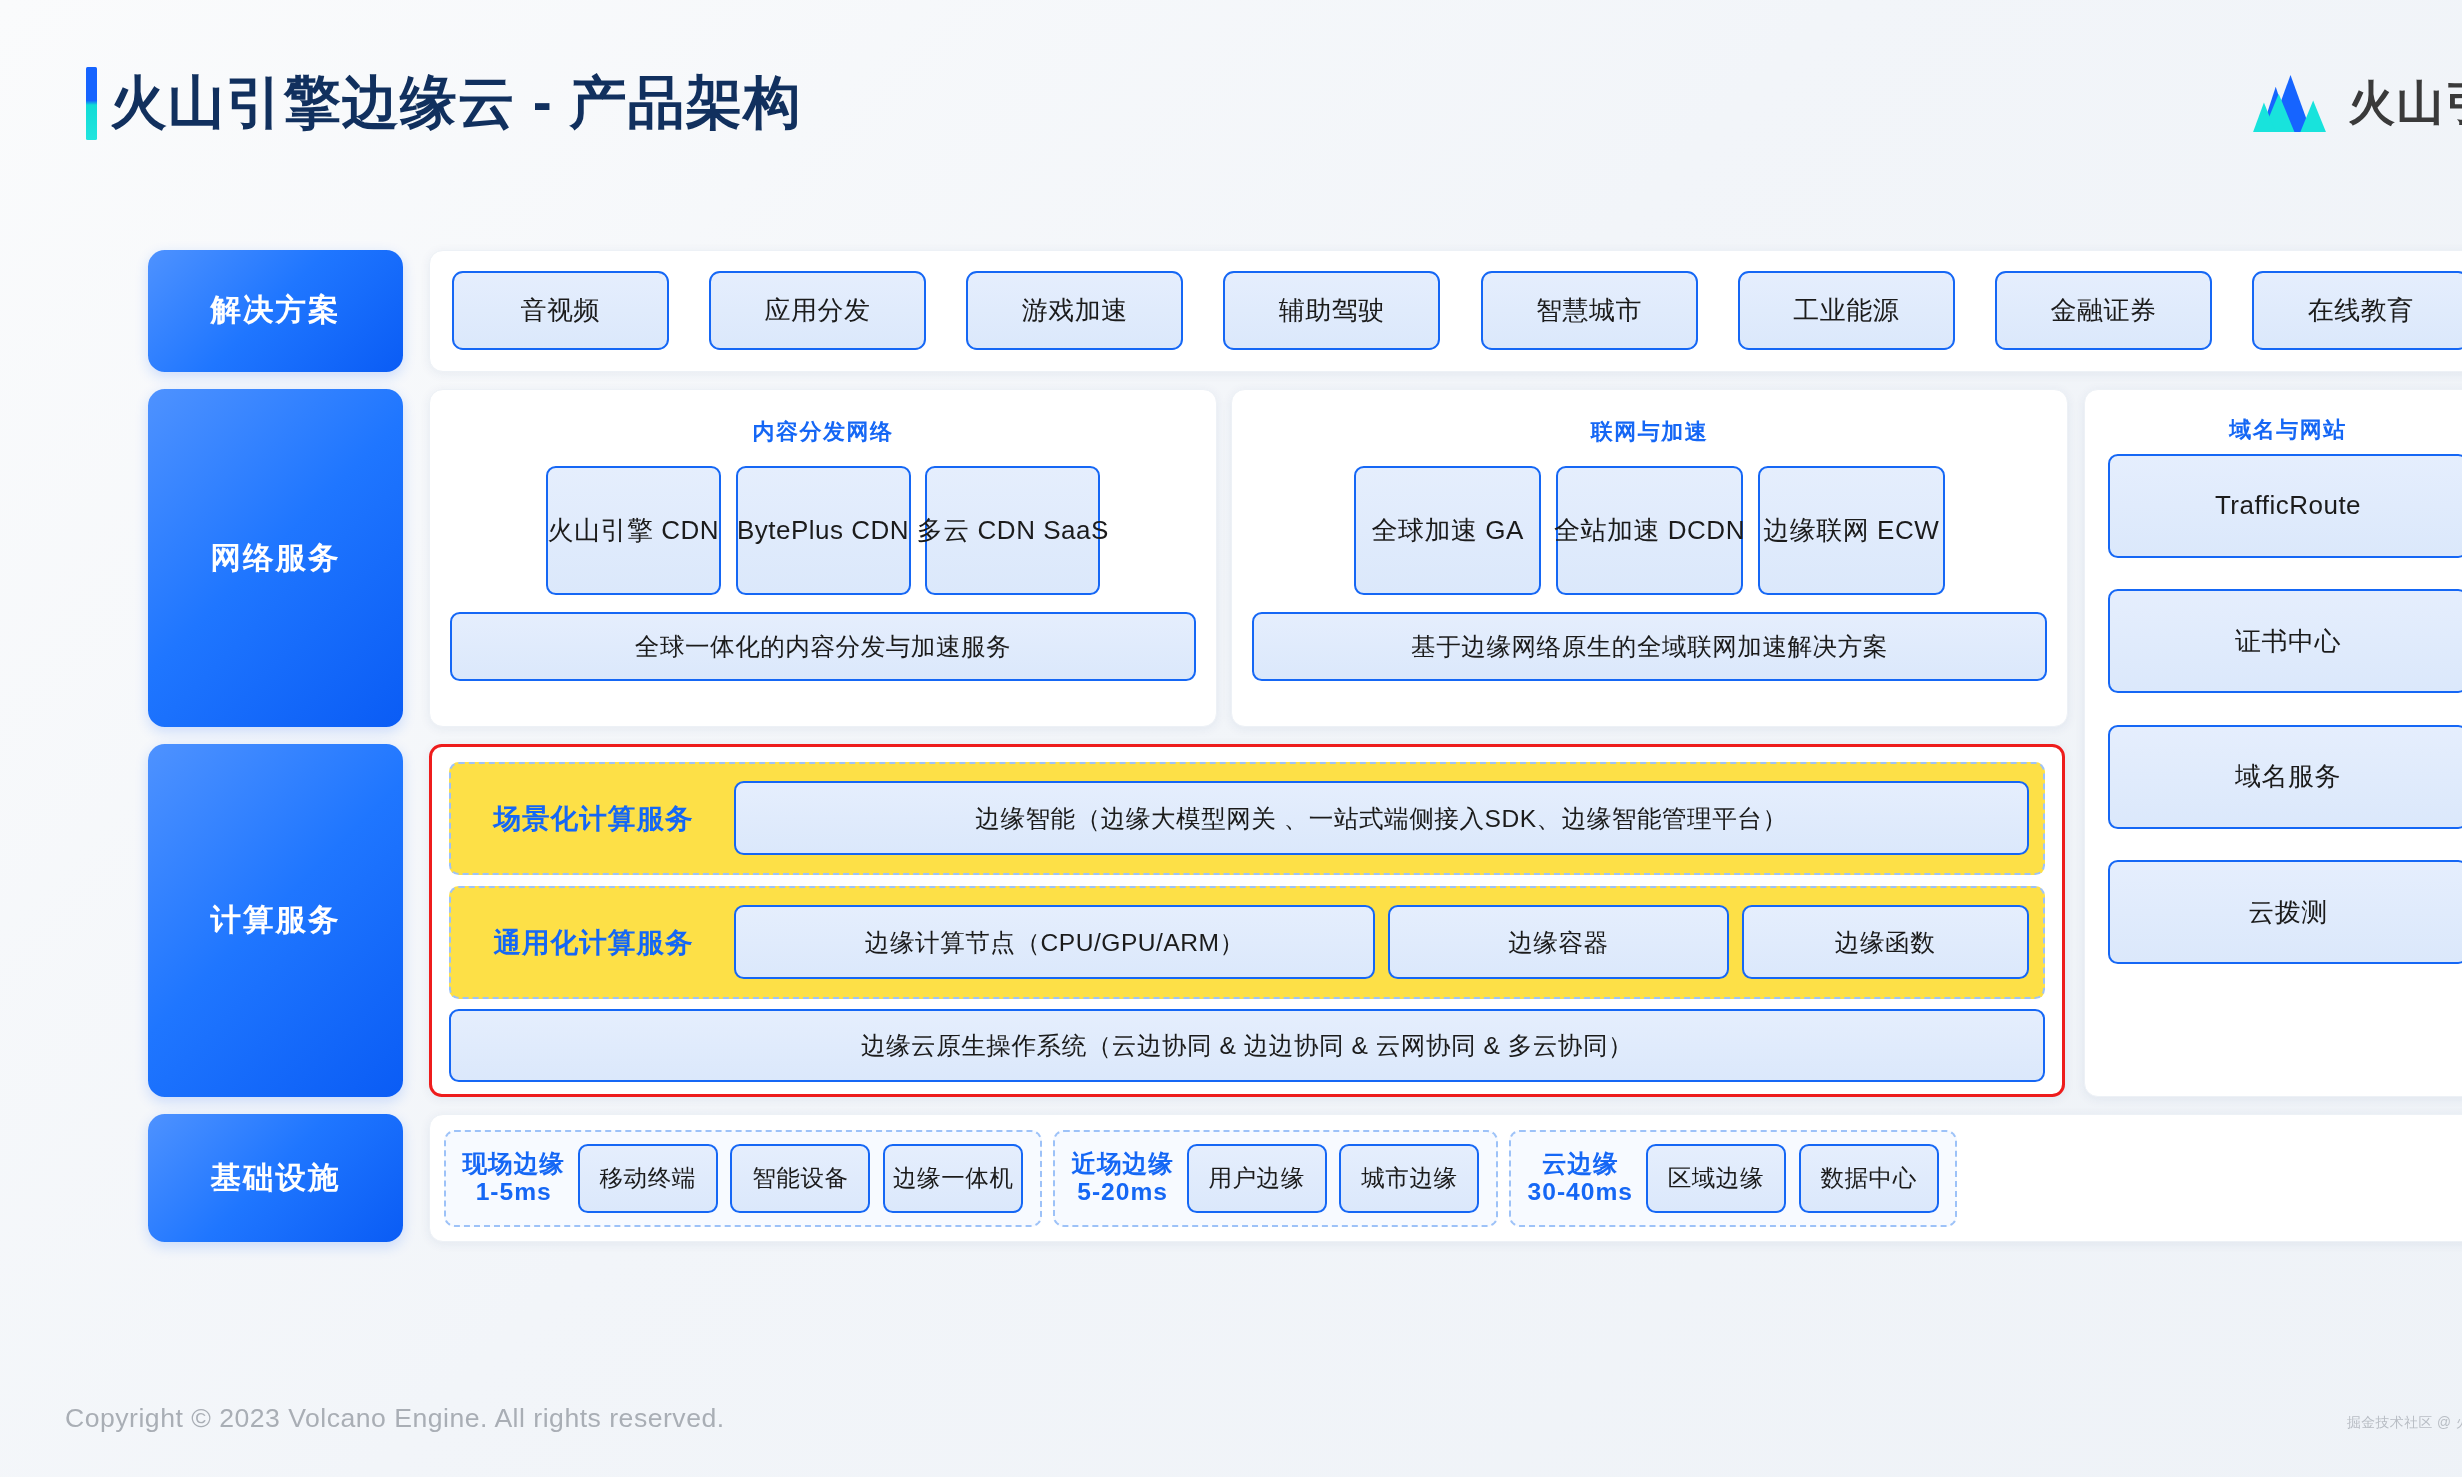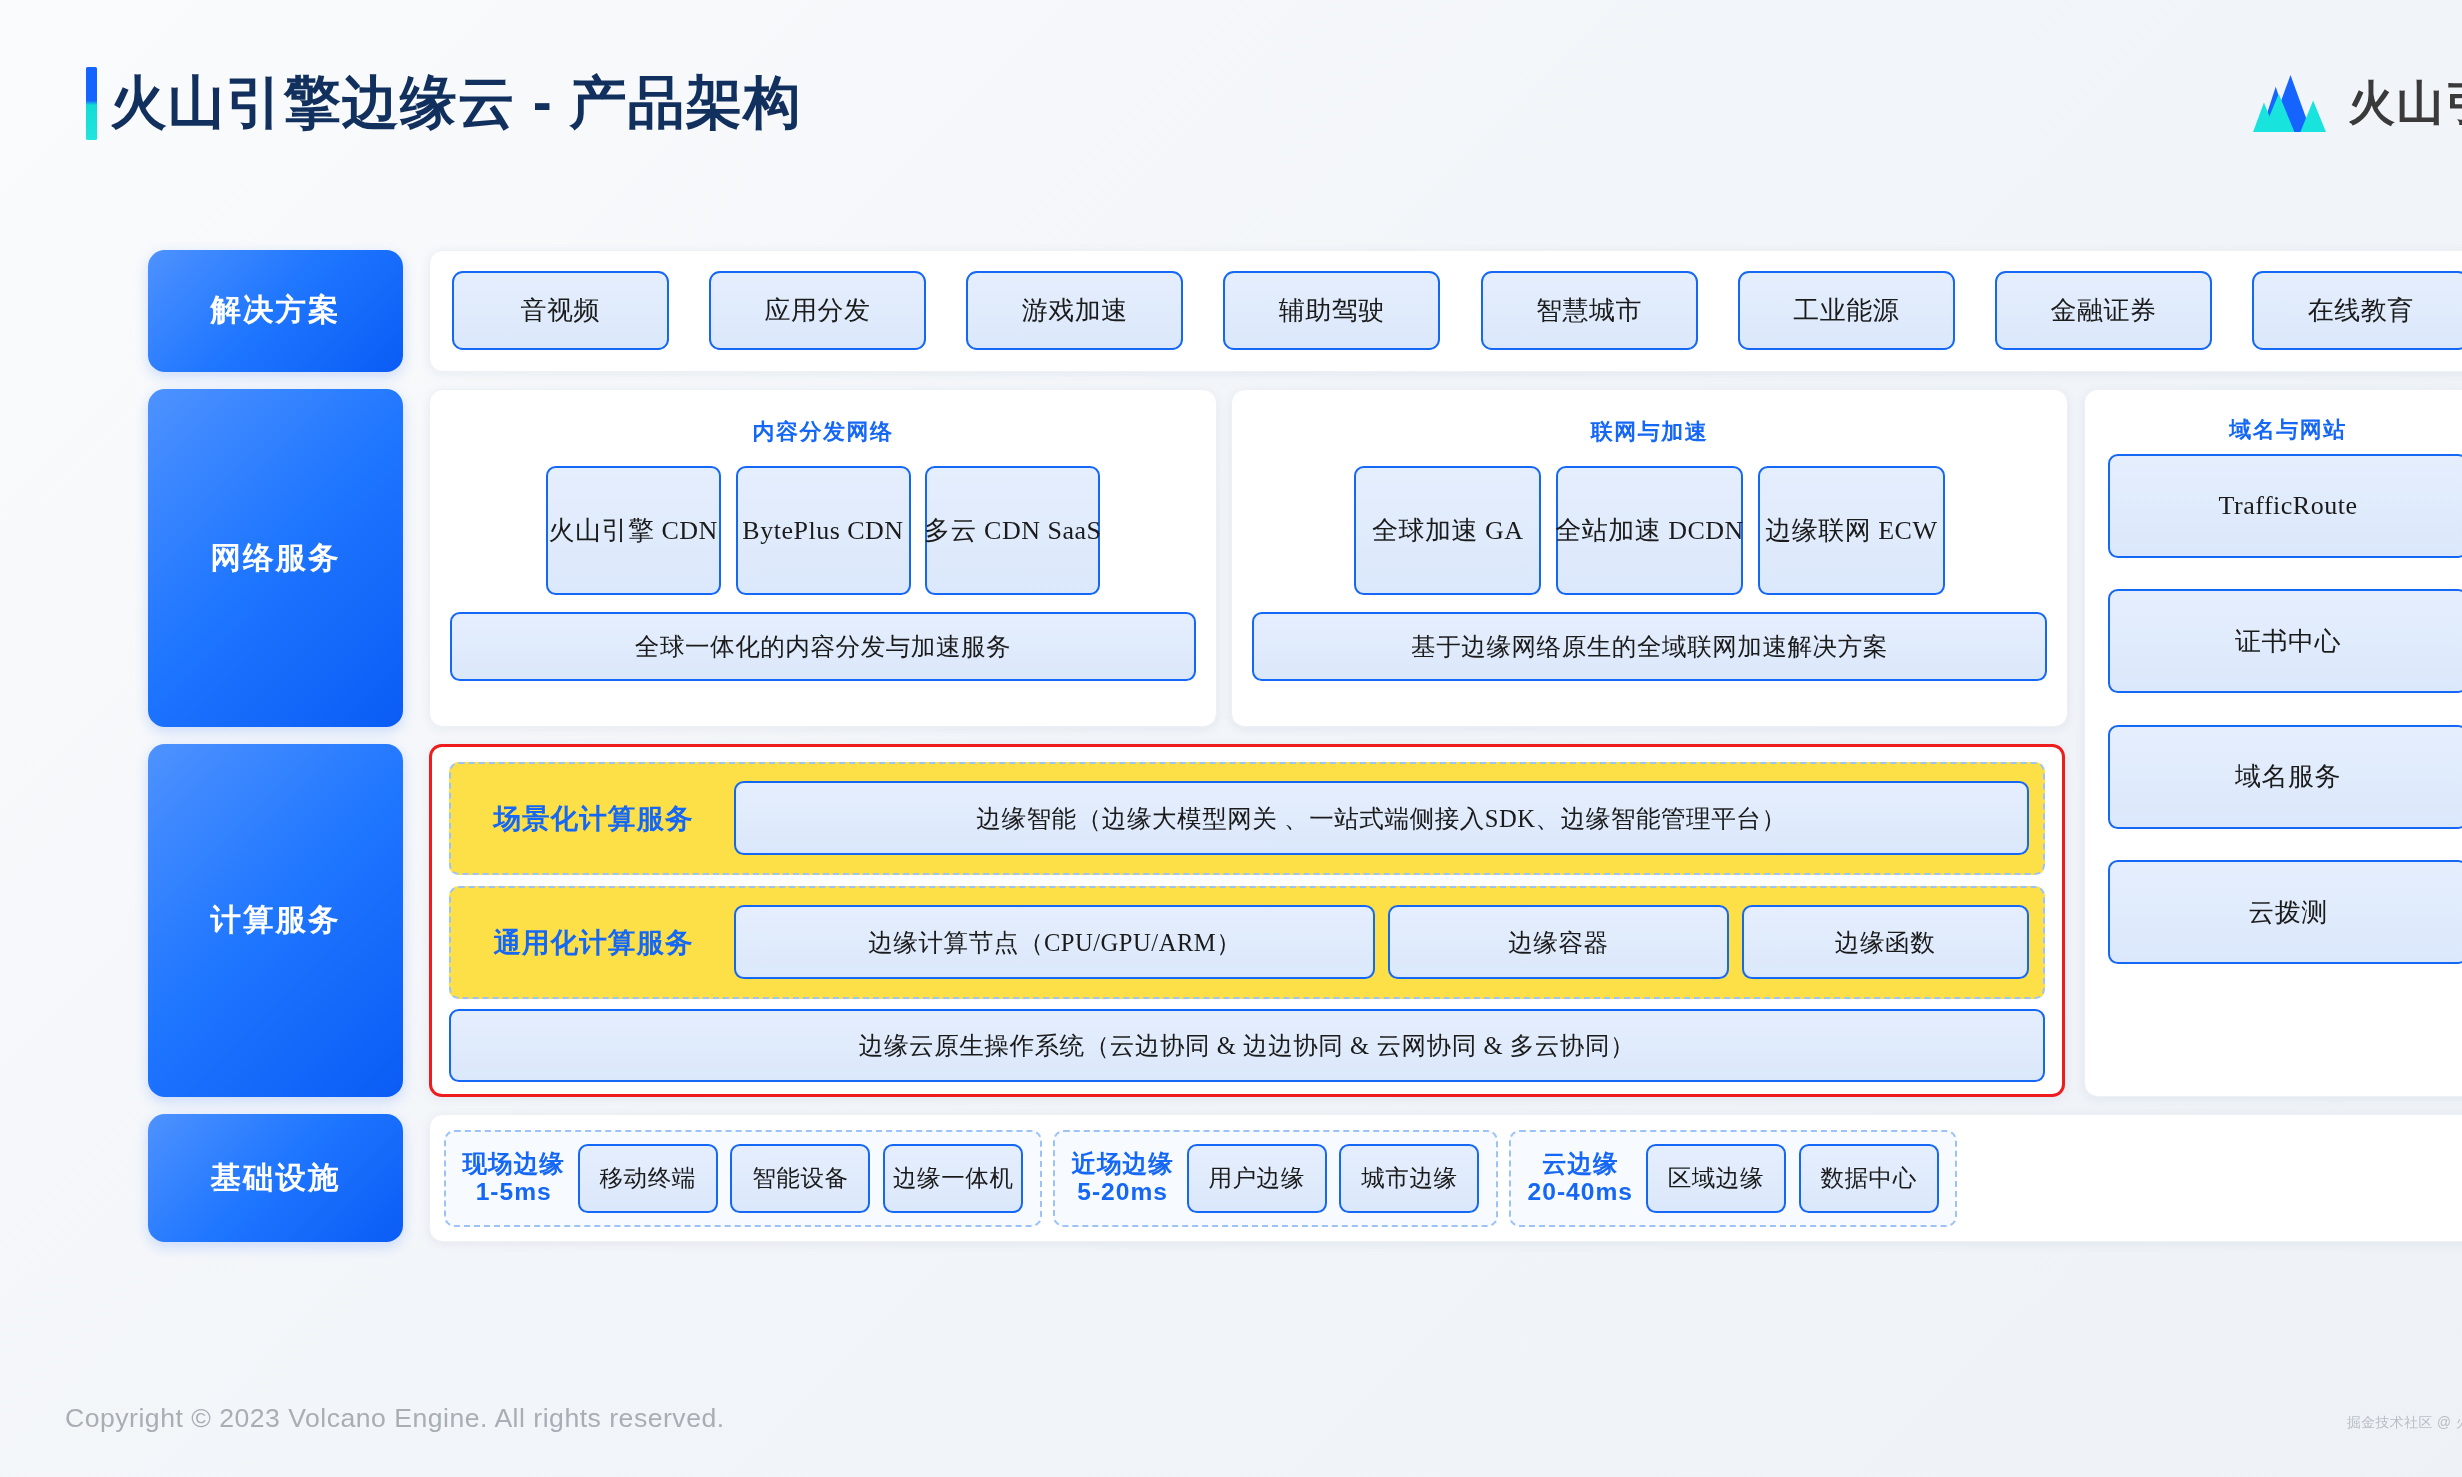--- a/index.html
+++ b/index.html
@@ -66,21 +66,21 @@
     border: 3.4px solid #ee1c1c; border-radius: 12.8px; }
   .panel-infra     { left: 281px; top: 873px; width: 2063px; height: 128px;
     display: flex; align-items: center; gap: 10.8px; padding: 0 13.8px; }
 
   
   .chip {
     background: linear-gradient(180deg, #e5eefd 0%, #dbe8fb 100%);
     border: 2.5px solid #1567f5; border-radius: 9.8px;
     color: #1b1b1b; font-size: 26px; letter-spacing: 0.5px;
     display: flex; align-items: center; justify-content: center;
-    text-align: left; white-space: nowrap; font-family: Liberation Serif, serif;
+    text-align: left; white-space: nowrap;
   }
   .sol-chip { width: 217px; height: 79px; border-radius: 10.8px; }
 
   .panel-heading {
     color: #1567f5; font-size: 22px; font-weight: 700; letter-spacing: 1.5px;
     text-align: center; height: 49px; line-height: 49px;
   }
   .chip-row { display: flex; gap: 14.8px; justify-content: center; margin-top: 10.8px; }
   .cdn-chip  { width: 175px; height: 129px; }
   .net-chip  { width: 187px; height: 129px; }
@@ -228,21 +228,21 @@
         <div class="infra-label">
           <span class="ln1">近场边缘</span>
           <span class="ln2">5-20ms</span>
         </div>
         <div class="chip infra-chip">用户边缘</div>
         <div class="chip infra-chip">城市边缘</div>
       </div>
       <div class="infra-group">
         <div class="infra-label">
           <span class="ln1">云边缘</span>
-          <span class="ln2">20-40ms</span>
+          <span class="ln2">30-40ms</span>
         </div>
         <div class="chip infra-chip">区域边缘</div>
         <div class="chip infra-chip">数据中心</div>
       </div>
     </div>
 
   </div>
 
   <div class="footer-copy">Copyright © 2023 Volcano Engine. All rights reserved.</div>
   <div class="footer-right">掘金技术社区 @ 火山引擎边缘云</div>

